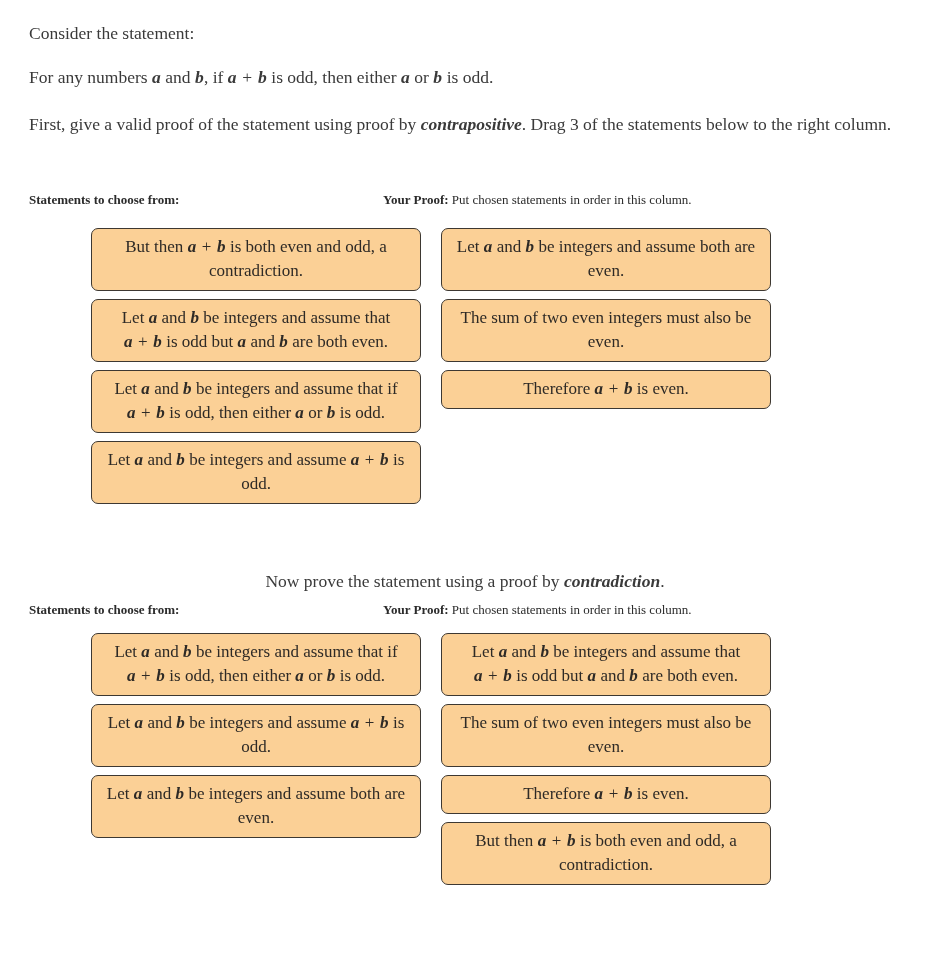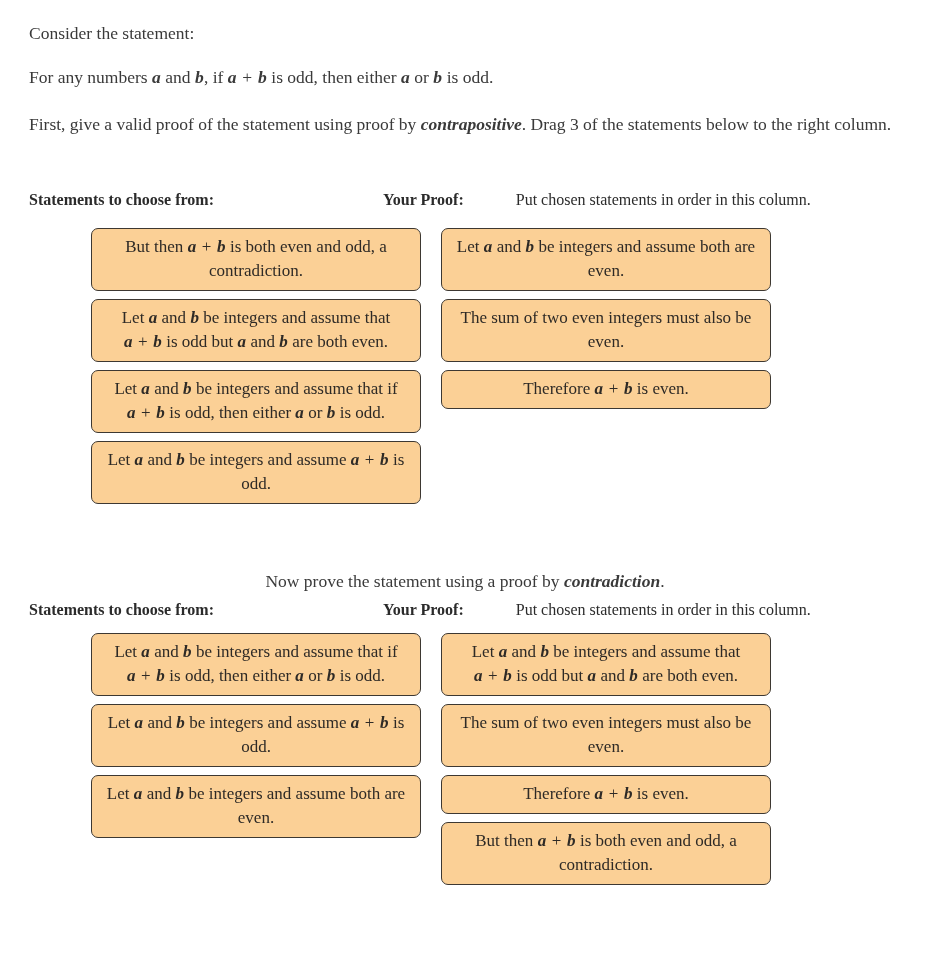--- a/index.html
+++ b/index.html
@@ -29,26 +29,26 @@
     line-height: 26px;
     color: #3a3a3a;
   }
   .p1 { top: 20px; }
   .p2 { top: 64px; }
   .p3 { top: 111px; }
   .p4 { top: 568px; text-align: center; }
 
   .colhead {
     position: absolute;
-    font-size: 16px;
+    font-size: 13px;
     line-height: 22px;
     color: #2b2b2b;
   }
   .colhead .strong { font-weight: bold; }
-  .colhead .normal { font-weight: normal; margin-left: 48px; }
+  .colhead .normal { font-weight: normal; }
   .head-left-1  { left: 29px;  top: 189px; }
   .head-right-1 { left: 383px; top: 189px; }
   .head-left-2  { left: 29px;  top: 599px; }
   .head-right-2 { left: 383px; top: 599px; }
 
   .col {
     position: absolute;
     width: 330px;
   }
   .col-left-1  { left: 43px;  top: 228px; }

